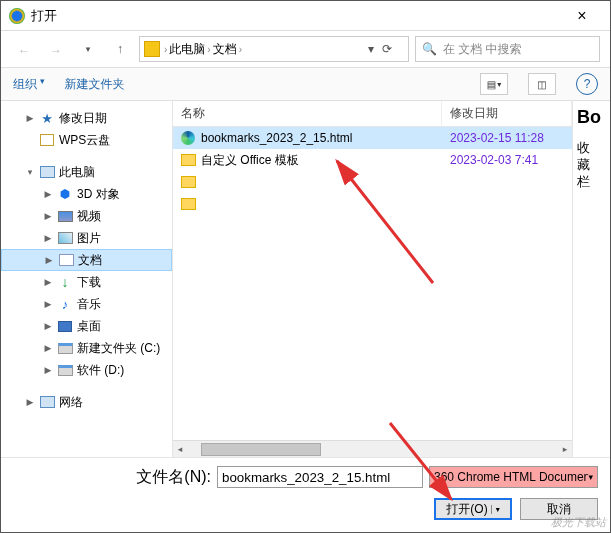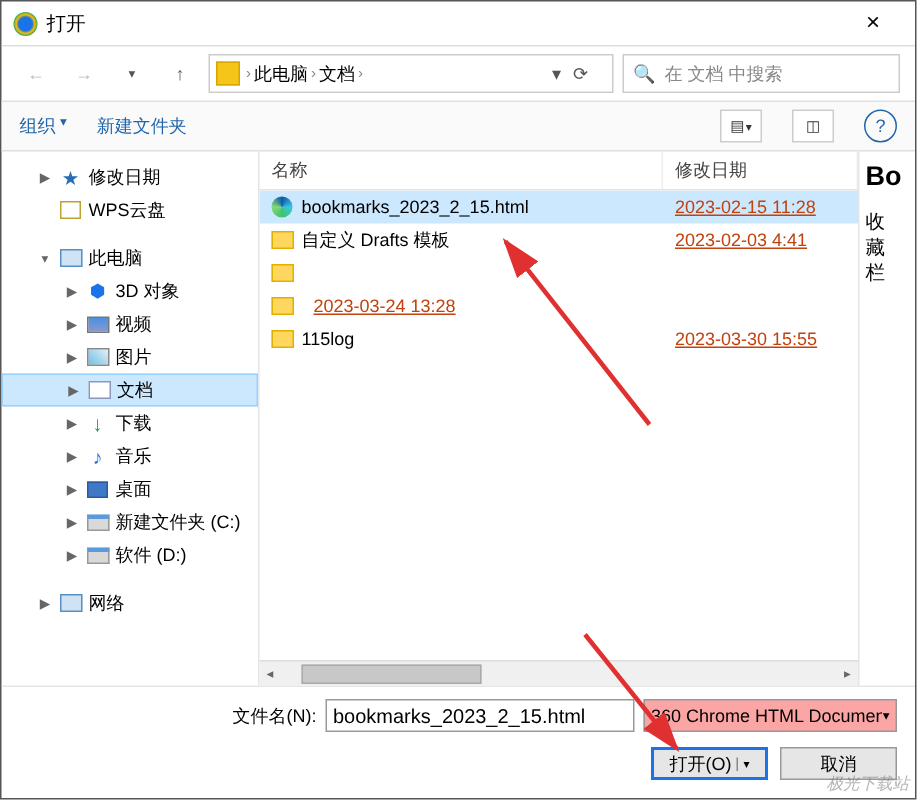--- a/index.html
+++ b/index.html
@@ -53,32 +53,32 @@
 .fl-header { height: 26px; display: flex; border-bottom: 1px solid #e5e5e5; }
 .fl-header .col { padding: 4px 8px; color: #444; border-right: 1px solid #eee; }
 .col-name { flex: 1; }
 .col-date { width: 130px; }
 .fl-body { flex: 1; overflow: hidden; }
 .file-row { height: 22px; display: flex; align-items: center; padding-left: 6px; }
 .file-row.selected { background: #cce8ff; }
 .file-row .ficon { width: 18px; height: 16px; display: inline-flex; align-items: center; justify-content: center; margin-right: 4px; }
 .edge-icon { width: 14px; height: 14px; border-radius: 50%; background: conic-gradient(#0c59a4, #3cc4dd, #3cc46c, #85d97a, #0c59a4); }
 .file-row .fname { flex: 1; }
-.file-row .fdate { width: 130px; color: #c2410c; padding-left: 8px; text-decoration: underline; }
+.file-row .fdate { width: 130px; color: #6d28d9; padding-left: 8px; }
 .hscroll { height: 17px; border-top: 1px solid #ddd; background: #f0f0f0; display:flex; align-items:center; }
 .hscroll .thumb { height: 13px; background:#c8c8c8; width: 120px; margin-left: 14px; border:1px solid #aaa; }
 .hscroll .arrow { width:14px; text-align:center; color:#666; font-size:9px; }
 
 .preview { width: 38px; border-left: 1px solid #e5e5e5; padding: 6px 4px; overflow: hidden; }
 .preview .pv-title { font-family: Liberation Sans, sans-serif; font-size: 18px; font-weight: bold; }
 .preview .pv-sub { margin-top: 12px; font-size: 13px; line-height: 1.3; }
 
 .footer { padding: 8px 12px 10px; border-top: 1px solid #e5e5e5; }
 .fn-row { display: flex; align-items: center; gap: 6px; margin-bottom: 10px; justify-content: flex-end; }
-.fn-label { font-size: 12px; }
+.fn-label { font-size: 16px; }
 .fn-input { width: 206px; height: 22px; border: 1px solid #999; padding: 0 4px; }
 .fn-select { width: 169px; height: 22px; border: 1px solid #999; padding: 0 4px; background: #fca5a5; display: flex; align-items: center; justify-content: space-between; }
 .btn-row { display: flex; justify-content: flex-end; gap: 8px; }
 .btn { width: 78px; height: 22px; border: 1px solid #999; background: #e6e6e6; display: flex; align-items: center; justify-content: center; font-size: 12px; }
 .btn.primary { border: 2px solid #1a73e8; }
 
 .arrow-annot { position: absolute; pointer-events: none; }
 
 .watermark { position: absolute; right: 4px; bottom: 2px; font-size: 11px; color: rgba(120,120,120,0.55); font-style: italic; }
 </style>
@@ -229,40 +229,32 @@
         <span class="ficon">
             <span class="edge-icon"></span>
           </span>
         <span class="fname">bookmarks_2023_2_15.html</span>
         <span class="fdate">2023-02-15 11:28</span>
       </div>
       <div class="file-row">
         <span class="ficon">
             <span class="folder-icon"></span>
           </span>
-        <span class="fname">自定义 Drafts 模板</span>
-        <span class="fdate">2023-02-03 4:41</span>
+        <span class="fname">自定义 Office 模板</span>
+        <span class="fdate">2023-02-03 7:41</span>
       </div>
       <div class="file-row">
         <span class="ficon">
             <span class="folder-icon"></span>
           </span>
       </div>
       <div class="file-row">
         <span class="ficon">
             <span class="folder-icon"></span>
           </span>
-        <span class="fdate">2023-03-24 13:28</span>
-      </div>
-      <div class="file-row">
-        <span class="ficon">
-            <span class="folder-icon"></span>
-          </span>
-        <span class="fname">115log</span>
-        <span class="fdate">2023-03-30 15:55</span>
       </div>
     </div>
     <div class="hscroll">
       <span class="arrow">◂</span>
       <span class="thumb"></span>
       <span class="arrow" style="margin-left:auto;">▸</span>
     </div>
   </div>
 
   <div class="preview">

